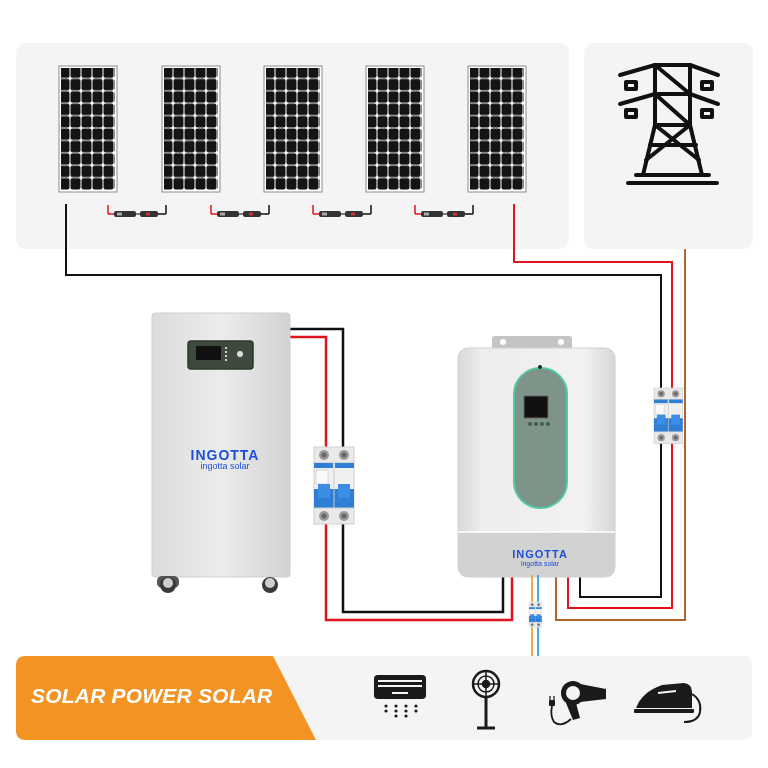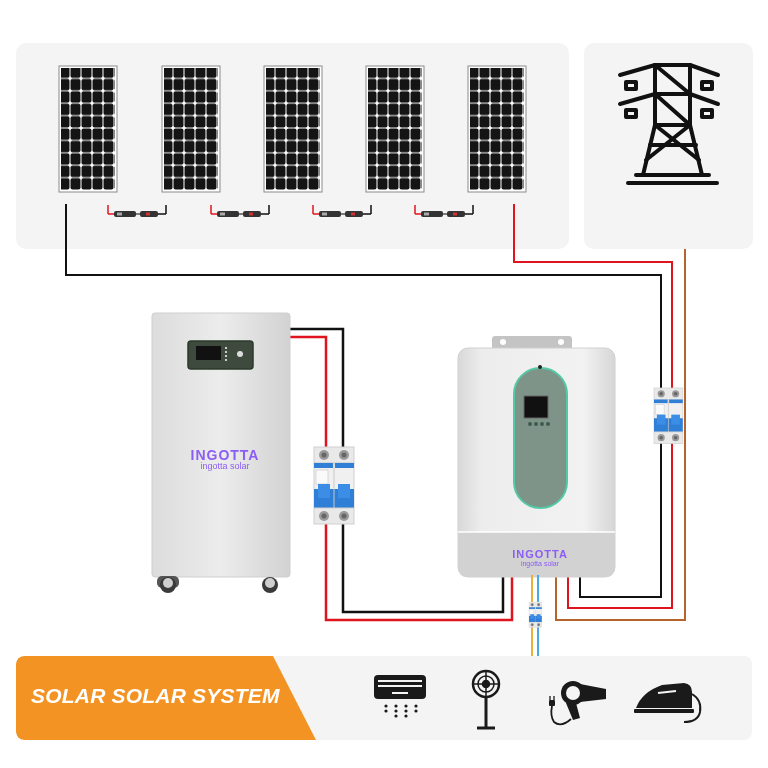--- a/index.html
+++ b/index.html
@@ -2,21 +2,21 @@
 <html><head>
 <meta charset="utf-8">
 <style>
   html, body { margin:0; padding:0; background:#ffffff; }
   body { width:768px; height:768px; position:relative; overflow:hidden; font-family:"Liberation Sans", sans-serif; }
   .panel-box { position:absolute; background:#f4f4f4; border-radius:10px; }
   svg { position:absolute; left:0; top:0; }
   .banner { position:absolute; left:16px; top:656px; width:736px; height:84px; background:#f4f4f4; border-radius:8px; overflow:hidden; }
   .banner-orange { position:absolute; left:0; top:0; width:310px; height:84px; background:#f39323; clip-path:polygon(0 0, 257px 0, 300px 100%, 0 100%); border-radius:8px 0 0 8px; }
   .banner-title { position:absolute; left:15px; top:28px; color:#ffffff; font-weight:bold; font-style:italic; font-size:21px; letter-spacing:0.2px; white-space:nowrap; }
-  .logo { position:absolute; color:#8b5cf6; text-align:center; line-height:1; }
+  .logo { position:absolute; color:#1d4ed8; text-align:center; line-height:1; }
   .logo .big { font-weight:bold; letter-spacing:1px; }
   .logo .small { font-size:9px; }
 </style>
 </head>
 <body>
 
 <div class="panel-box" style="left:16px;top:43px;width:553px;height:206px;"></div>
 <div class="panel-box" style="left:584px;top:43px;width:169px;height:206px;"></div>
 
 <svg width="768" height="768" viewBox="0 0 768 768">
@@ -165,21 +165,21 @@
   <div class="big" style="font-size:14px;">INGOTTA</div>
   <div class="small">ingotta solar</div>
 </div>
 <div class="logo" style="left:505px;top:549px;width:70px;">
   <div class="big" style="font-size:11px;">INGOTTA</div>
   <div class="small" style="font-size:7px;">ingotta solar</div>
 </div>
 
 <div class="banner">
   <div class="banner-orange">
-    <span class="banner-title">SOLAR SOLAR SYSTEM</span>
+    <span class="banner-title">SOLAR POWER SOLAR</span>
   </div>
   <svg width="736" height="84" viewBox="0 0 736 84">
 
     <g fill="#1a1a1a">
       <rect x="358" y="19" width="52" height="24" rx="4"></rect>
       <rect x="362" y="24" width="44" height="2" fill="#f4f4f4"></rect>
       <rect x="362" y="29" width="44" height="2" fill="#f4f4f4"></rect>
       <rect x="376" y="36" width="16" height="2" fill="#f4f4f4"></rect>
       <circle cx="370" cy="50" r="1.6"></circle>
         <circle cx="380" cy="50" r="1.6"></circle>

